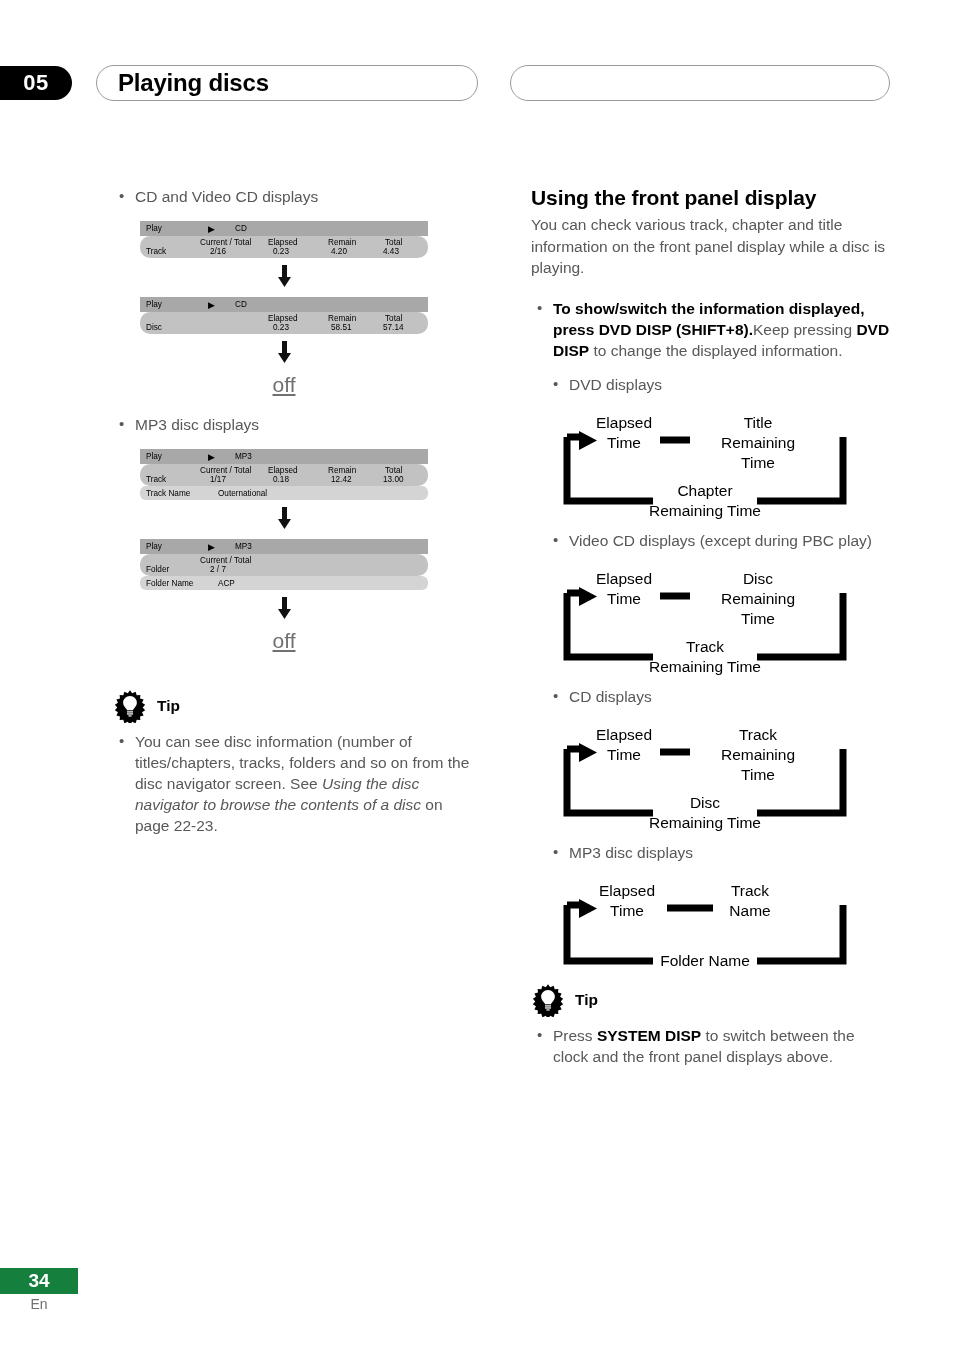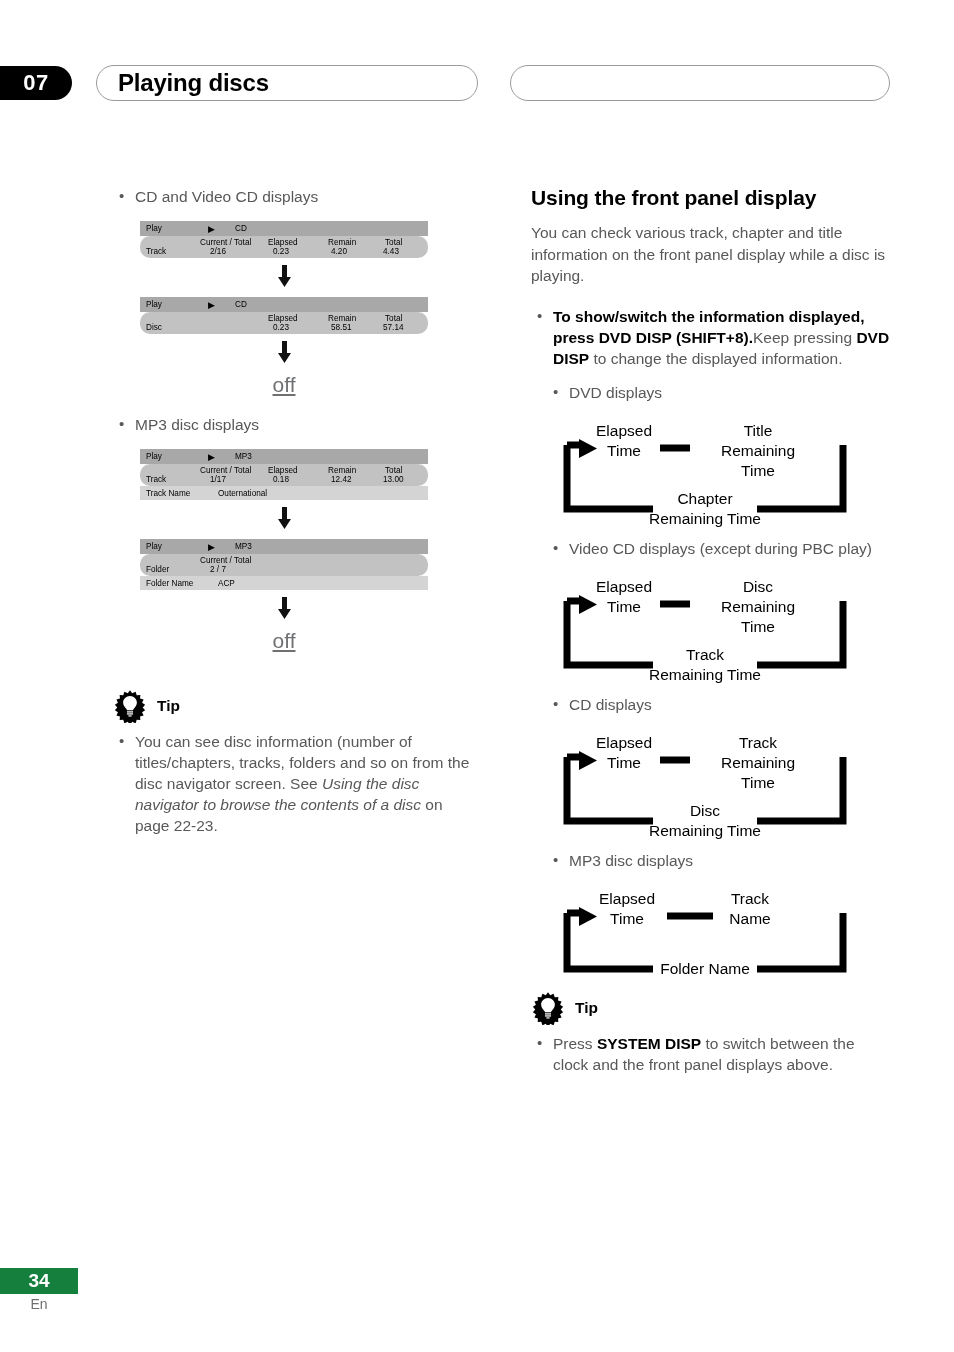--- a/index.html
+++ b/index.html
@@ -35,34 +35,34 @@
 
   
   .bullet-line{
     position:relative;padding-left:22px;font-size:15.5px;line-height:21px;margin:0 0 6px 0;
   }
   .bullet-line::before{
     content:"\2022";position:absolute;left:6px;top:-1px;font-size:15px;color:#58585a;
   }
   .body-text{font-size:15.5px;line-height:21.5px;margin:0;}
   h2.sec{
-    font-size:21px;font-weight:bold;color:#000;margin:0 0 12px 0;letter-spacing:-.1px;
+    font-size:21px;font-weight:bold;color:#000;margin:0 0 4px 0;letter-spacing:-.1px;
   }
   .b{font-weight:bold;color:#000;}
   .i{font-style:italic;}
 
   
   .fp-table{
     width:288px;margin:0;font-size:8.2px;font-weight:normal;color:#000;
     position:relative;
   }
   .fp-row{position:relative;box-sizing:border-box;}
   .fp-row.titlebar{background:#a8a8a8;height:15px;}
   .fp-row.body{background:#c2c2c2;border-radius:10px;}
-  .fp-row.name{background:#d4d4d4;height:14px;}
+  .fp-row.name{background:#d4d4d4;height:14px;border-radius:6px;}
   .fp-cell{position:absolute;white-space:nowrap;}
   .fp-play{left:6px;top:3px;}
   .fp-playicon{left:68px;top:3px;font-size:9px;}
   .fp-fmt{left:95px;top:3px;}
   .fp-hdr{top:2px;}
   .fp-val{top:11px;}
   .c-lbl{left:6px;}
   .c-ct{left:60px;}  .c-ct-v{left:70px;}
   .c-el{left:128px;} .c-el-v{left:133px;}
   .c-rm{left:188px;} .c-rm-v{left:191px;}
@@ -93,21 +93,21 @@
     position:absolute;left:0;top:1268px;width:78px;height:26px;background:#15803d;
     color:#fff;font-size:19px;font-weight:bold;display:flex;align-items:center;justify-content:center;
   }
   .pg-lang{position:absolute;left:0;top:1296px;width:78px;text-align:center;font-size:14px;color:#6f7072;}
 </style>
 </head>
 <body>
 
 <div class="page">
 
-  <div class="chapter-badge">07</div>
+  <div class="chapter-badge">05</div>
   <div class="head-pill left"></div>
   <div class="head-title">Playing discs</div>
   <div class="head-pill right"></div>
 
   <div class="col-left">
 
     <div class="bullet-line">CD and Video CD displays</div>
 
     <div style="margin-top:14px;margin-left:27px;">
       <div class="fp-table">

